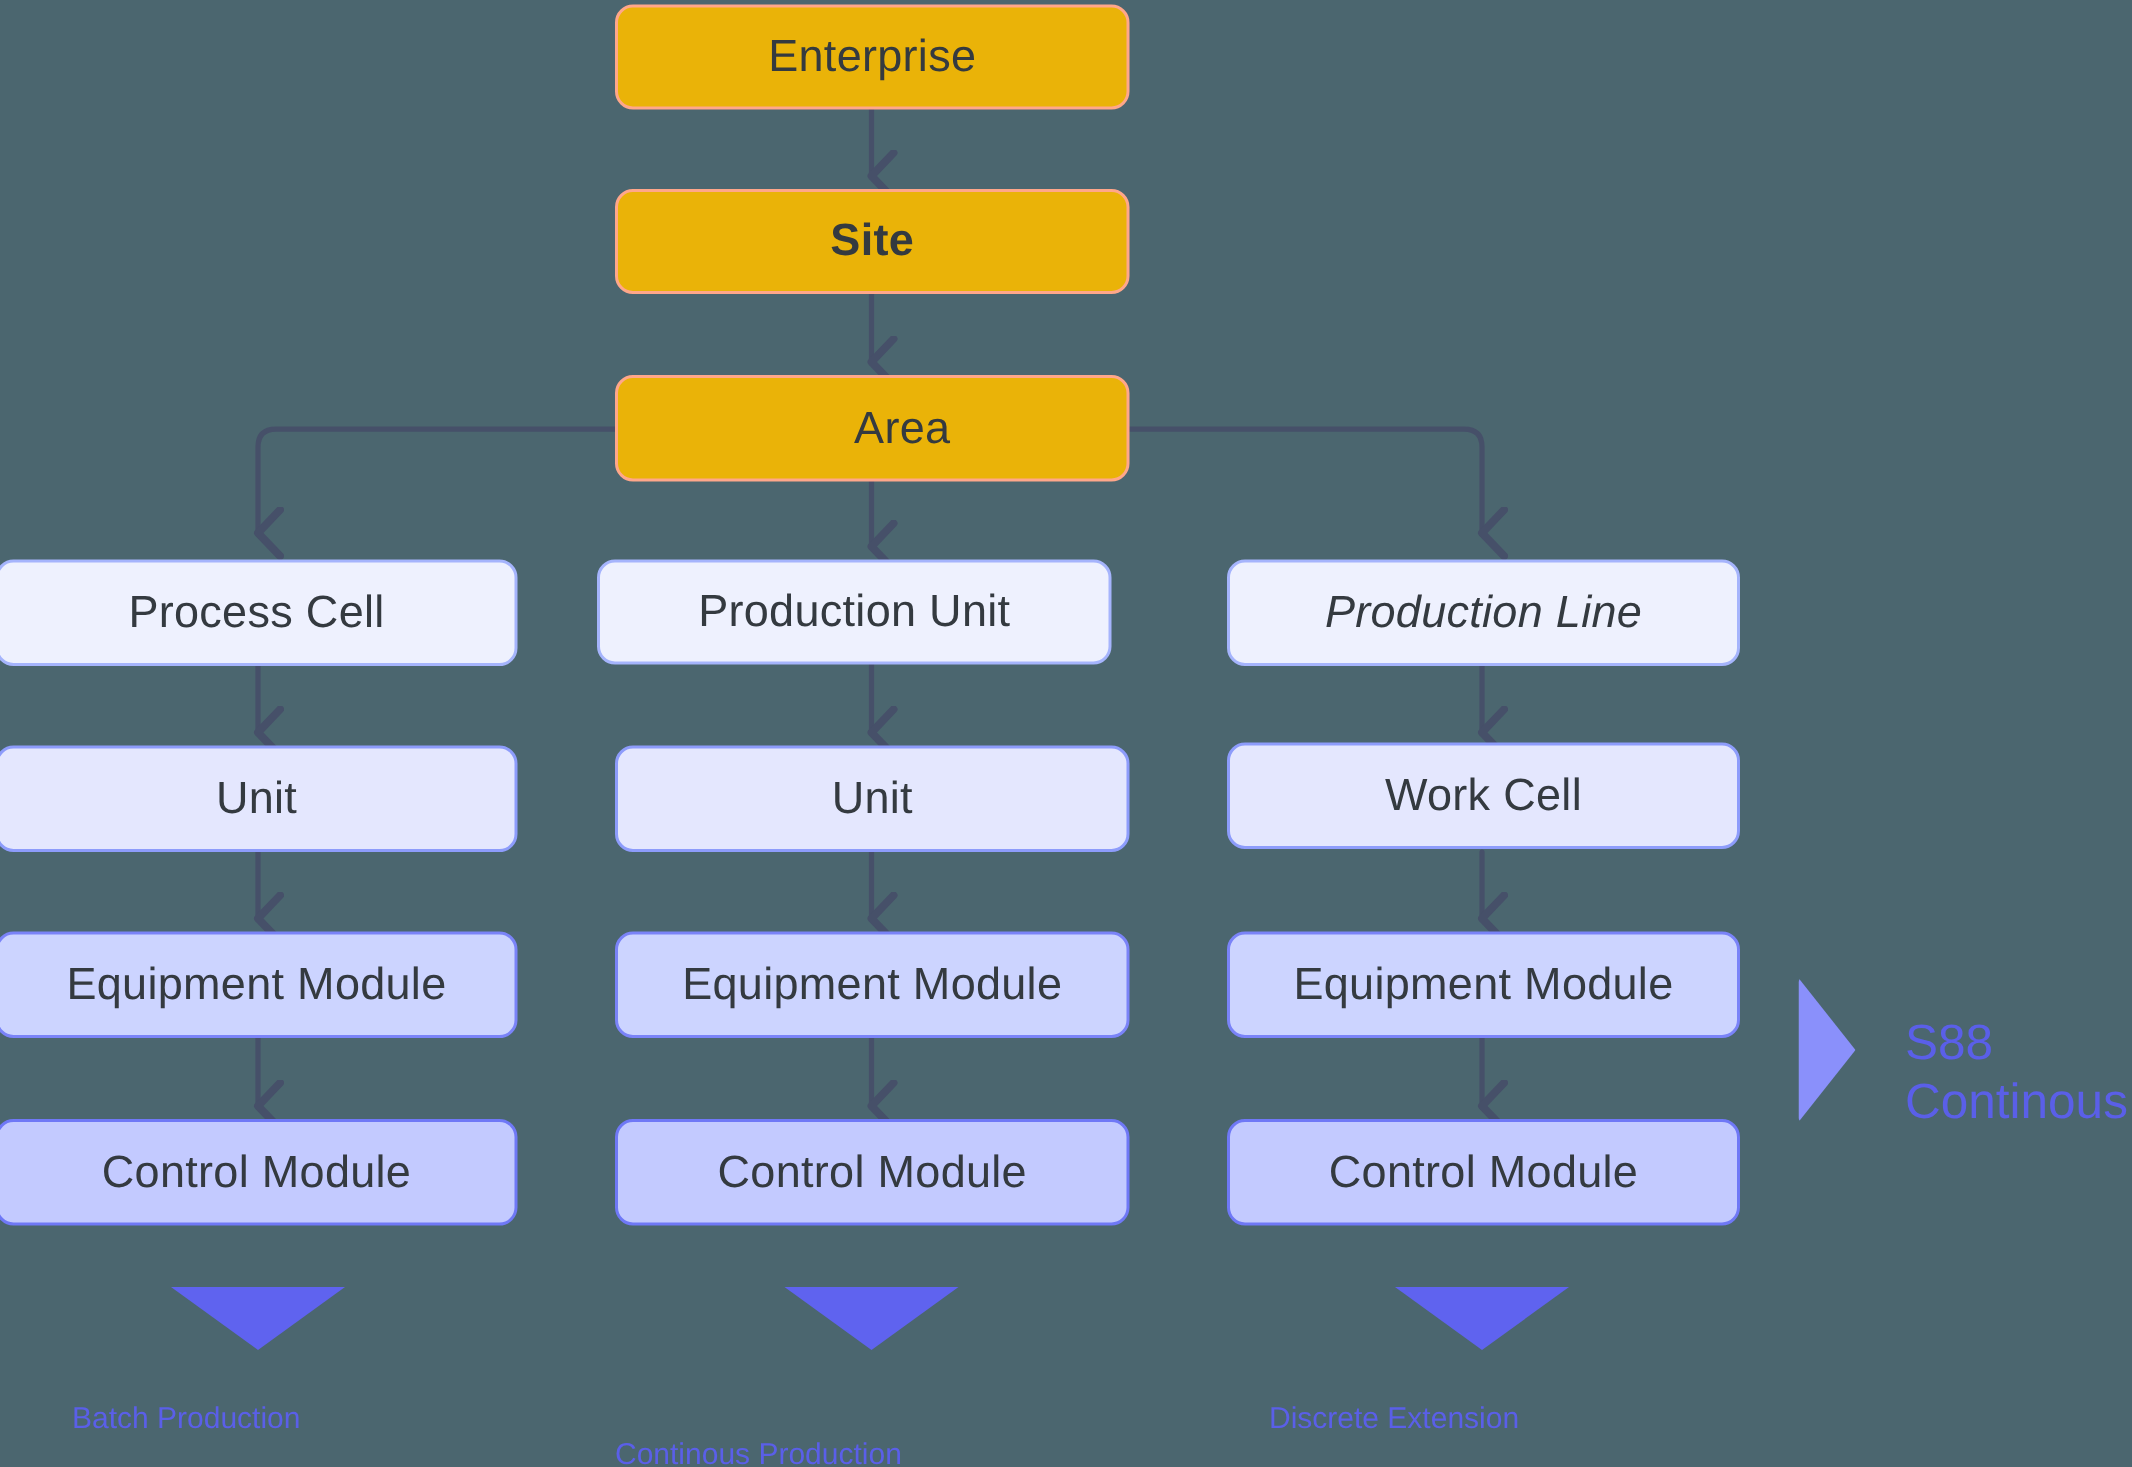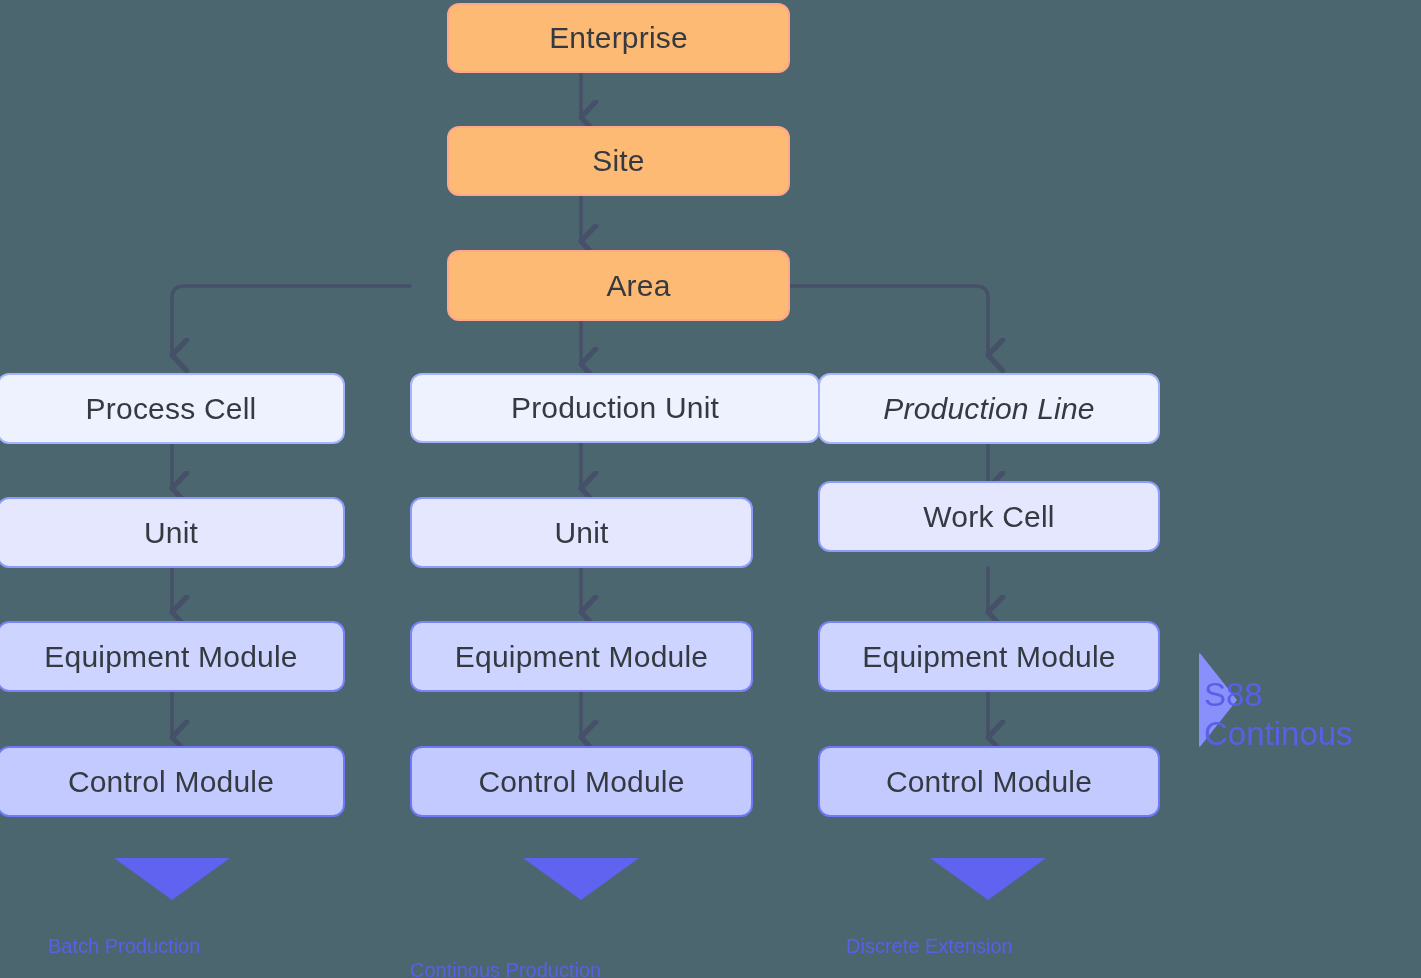--- a/index.html
+++ b/index.html
@@ -34,23 +34,22 @@
     align-items: center;
     justify-content: center;
     color: #343a40;
     font-size: 30px;
     line-height: 1;
     letter-spacing: 0.2px;
     white-space: nowrap;
   }
   
   .n-peach {
-    background: #fdba74;
+    background: #eab308;
     border-color: #ffa78a;
-    margin-left: 37px;
   }
   
   .n-blue1 { background: #eef1fe; border-color: #a5b4fc; }
   .n-blue2 { background: #e4e7fe; border-color: #8d9cfb; }
   .n-blue3 { background: #ccd4ff; border-color: #7a83f8; }
   .n-blue4 { background: #c3caff; border-color: #6f78f6; }
 
   .tri-down {
     position: absolute;
     width: 0; height: 0;
@@ -114,68 +113,68 @@
 
       <path d="M988,444 L988,489" marker-end="url(#ah)"></path>
       <path d="M988,568 L988,613" marker-end="url(#ah)"></path>
       <path d="M988,692 L988,738" marker-end="url(#ah)"></path>
     </g>
   </svg>
 
   <div class="node n-peach" style="left:410px; top:3px; width:343px; height:70px;">
     <span>Enterprise</span>
   </div>
-  <div class="node n-peach" style="left:410px; top:126px; width:343px; height:70px;">
+  <div class="node n-peach" style="left:410px; top:126px; width:343px; height:70px;font-weight:bold;">
     <span>Site</span>
   </div>
   <div class="node n-peach" style="left:410px; top:250px; width:343px; height:71px;padding-left:40px;">
     <span>Area</span>
   </div>
 
   <div class="node n-blue1" style="left:-3px; top:373px; width:348px; height:71px;">
     <span>Process Cell</span>
   </div>
   <div class="node n-blue2" style="left:-3px; top:497px; width:348px; height:71px;">
     <span>Unit</span>
   </div>
   <div class="node n-blue3" style="left:-3px; top:621px; width:348px; height:71px;">
     <span>Equipment Module</span>
   </div>
   <div class="node n-blue4" style="left:-3px; top:746px; width:348px; height:71px;">
     <span>Control Module</span>
   </div>
 
-  <div class="node n-blue1" style="left:410px; top:373px; width:410px; height:70px;">
+  <div class="node n-blue1" style="left:398px; top:373px; width:343px; height:70px;">
     <span>Production Unit</span>
   </div>
   <div class="node n-blue2" style="left:410px; top:497px; width:343px; height:71px;">
     <span>Unit</span>
   </div>
   <div class="node n-blue3" style="left:410px; top:621px; width:343px; height:71px;">
     <span>Equipment Module</span>
   </div>
   <div class="node n-blue4" style="left:410px; top:746px; width:343px; height:71px;">
     <span>Control Module</span>
   </div>
 
   <div class="node n-blue1" style="left:818px; top:373px; width:342px; height:71px;font-style:italic;">
     <span>Production Line</span>
   </div>
-  <div class="node n-blue2" style="left:818px; top:481px; width:342px; height:71px;">
+  <div class="node n-blue2" style="left:818px; top:495px; width:342px; height:71px;">
     <span>Work Cell</span>
   </div>
   <div class="node n-blue3" style="left:818px; top:621px; width:342px; height:71px;">
     <span>Equipment Module</span>
   </div>
   <div class="node n-blue4" style="left:818px; top:746px; width:342px; height:71px;">
     <span>Control Module</span>
   </div>
 
   <div class="tri-right" style="left:1199px; top:652px;"></div>
-  <div class="ext-label" style="left:1204px; top:676px;">
+  <div class="ext-label" style="left:1270px; top:676px;">
     <div>S88</div>
     <div>Continous</div>
   </div>
 
   <div class="tri-down" style="left:114px; top:858px;"></div>
   <div class="tri-down" style="left:523px; top:858px;"></div>
   <div class="tri-down" style="left:930px; top:858px;"></div>
 
   <div class="out-label" style="left:48px; top:936px;">Batch Production</div>
   <div class="out-label" style="left:410px; top:936px;margin-top:24px;">Continous Production</div>

